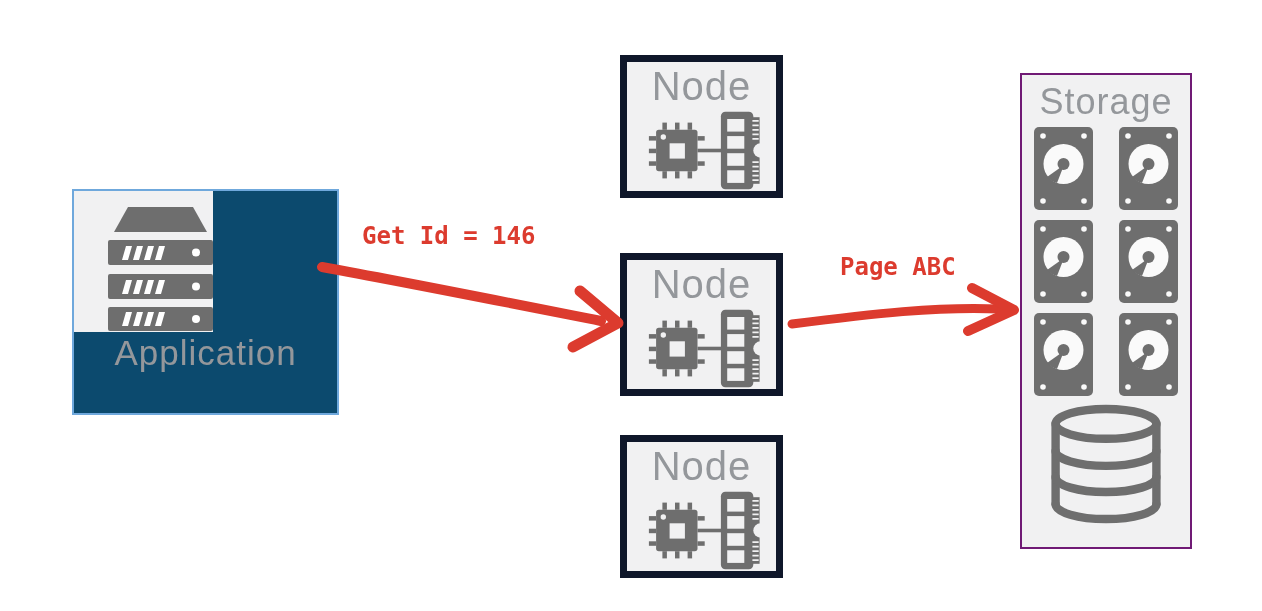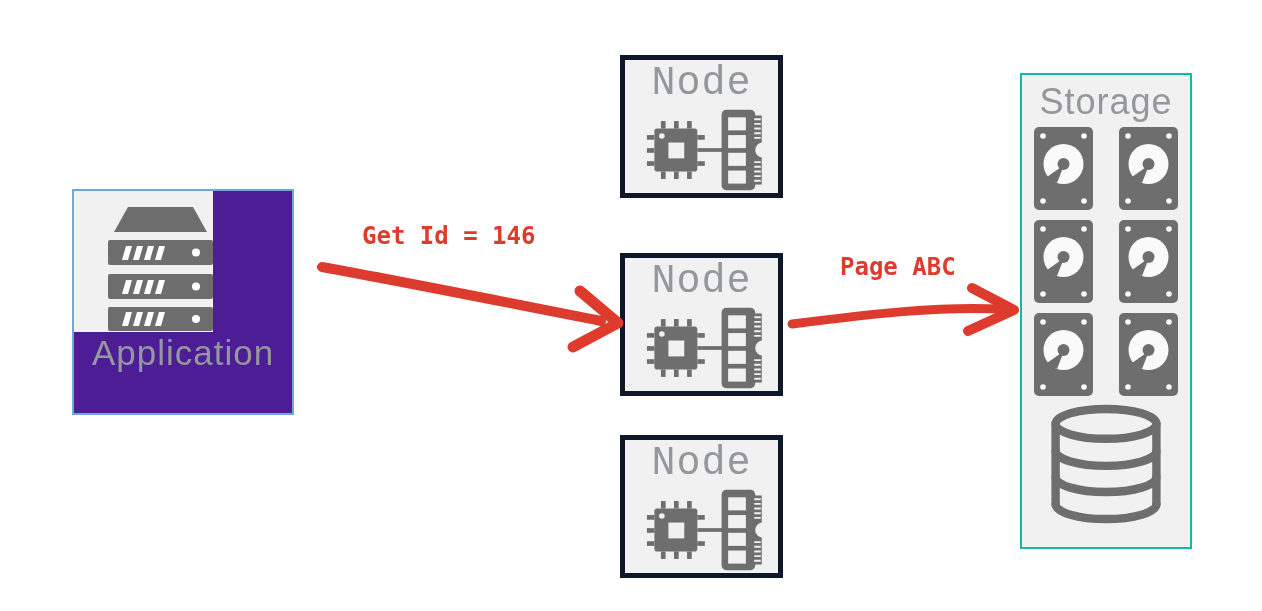--- a/index.html
+++ b/index.html
@@ -3,48 +3,48 @@
 <meta charset="utf-8">
 <style>
   html,body{margin:0;padding:0;background:#fff;}
   #canvas{
     position:relative;width:1262px;height:611px;background:#ffffff;
     font-family:"Liberation Sans",sans-serif;overflow:hidden;
   }
   .box{position:absolute;box-sizing:border-box;}
   
   #app-server{
-    left:72px;top:189px;width:222px;height:226px;
-    border:2px solid #6fa8dc;background:#4c1d95;
+    left:72px;top:189px;width:267px;height:226px;
+    border:2px solid #6fa8dc;background:#0c4a6e;
   }
   #app-server .icon-patch{
     position:absolute;left:0;top:0;width:139px;height:141px;background:#f1f1f2;
   }
   #app-server .server-svg{position:absolute;left:34px;top:16px;}
   .box-label{
     color:#94979b;font-weight:300;text-align:center;letter-spacing:1px;
   }
   #app-server .box-label{
     position:absolute;left:0;right:0;top:143px;font-size:35px;line-height:38px;
   }
   
   .node-box{
     left:620px;width:163px;height:143px;
-    border:5px solid #0f172a;background:#f1f1f2;
-    display:flex;flex-direction:column;align-items:center;font-family:Liberation Mono, monospace;
+    border:7px solid #0f172a;background:#f1f1f2;
+    display:flex;flex-direction:column;align-items:center;
   }
   #node-1{top:55px;}
   #node-2{top:253px;}
   #node-3{top:435px;}
   .node-box .box-label{font-size:40px;line-height:44px;margin-top:2px;}
   .node-box svg{margin-top:2px;}
   
   #storage{
     left:1020px;top:73px;width:172px;height:476px;
-    border:2px solid #14b8a6;background:#f1f1f2;
+    border:2px solid #701a75;background:#f1f1f2;
     display:flex;flex-direction:column;align-items:center;
   }
   #storage .box-label{font-size:36px;line-height:42px;margin-top:6px;}
   .disk-grid{
     display:grid;grid-template-columns:59px 59px;grid-column-gap:26px;
     grid-row-gap:10px;margin-top:4px;
   }
   .db-wrap{margin-top:8px;}
   
   .red-label{

